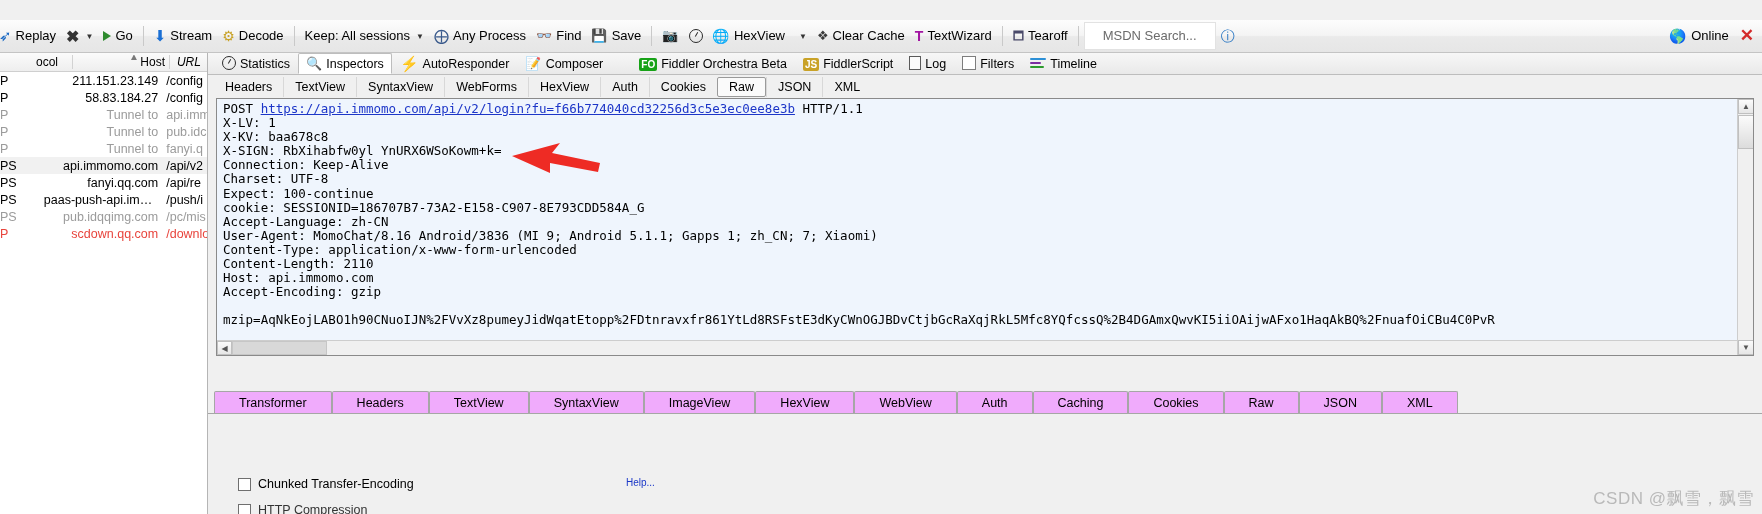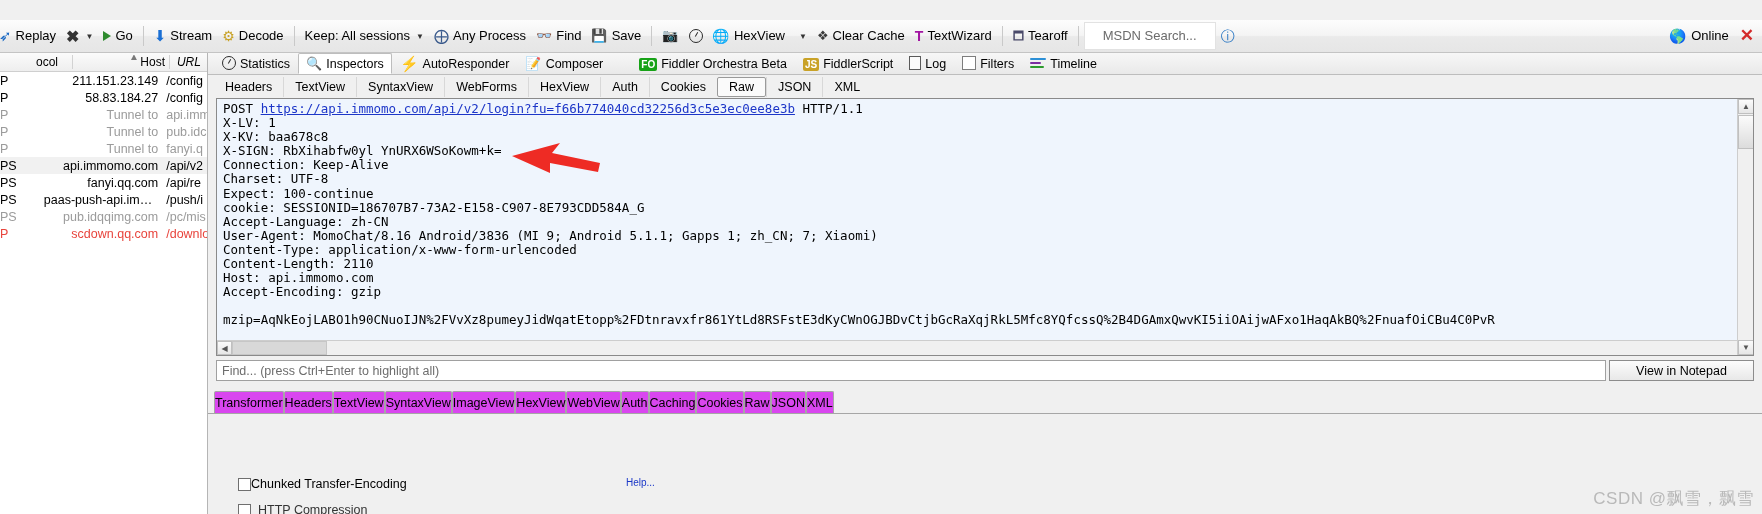--- a/index.html
+++ b/index.html
@@ -153,34 +153,34 @@
     font-size:12.5px; color:#000; cursor:default;
   }
 
   
   .tabstrip3 {
     position:absolute; left:0; top:337px; width:1554px; height:24px;
     display:flex; align-items:flex-end; padding-left:6px; font-size:12.5px; white-space:nowrap;
     border-bottom:1px solid #a6a6a6;
   }
   .tab3 {
-    height:22px; display:flex; align-items:center; padding:0 0;
-    border:1px solid #a6a6a6; border-bottom:none; background:#d946ef;
+    height:22px; display:flex; align-items:center; padding:0 24px;
+    border:1px solid #a6a6a6; border-bottom:none; background:#f0abfc;
     margin-right:0px; border-radius:2px 2px 0 0; cursor:default;
   }
 
   
   .respbody {
     position:absolute; left:8px; top:361px; width:1538px; height:100px;
     background:#f0f0f0;
   }
   .respbody-title {
     position:absolute; left:16px; top:22px; font-size:17px; color:#000;
   }
-  .chk-row { position:absolute; left:22px; top:63px; display:flex; align-items:center; }
+  .chk-row { position:absolute; left:22px; top:63px; display:flex; align-items:center; gap:7px;}
   .chkbox { width:13px; height:13px; border:1px solid #6f6f6f; background:#fff;}
   .helplink { position:absolute; left:410px; top:63px; color:#1a37c8; font-size:10px; cursor:default;}
   .httpcomp { position:absolute; left:22px; top:89px; display:flex; align-items:center; gap:7px; color:#333;}
 
   
   .arrow-svg { position:absolute; left:0; top:0; pointer-events:none; }
 
   
   .watermark {
     position:absolute; right:8px; bottom:4px; color:#b9b9b9; font-size:17px;
@@ -450,26 +450,20 @@
         <div class="vsbtn">▲</div>
         <div class="vsthumb"></div>
         <div class="vsbtn bot">▼</div>
       </div>
       <div class="hscroll">
         <div class="hsbtn">◀</div>
         <div class="hsthumb"></div>
       </div>
     </div>
 
-    <div class="findbar">
-      <div class="findinput">
-        <span>Find... (press Ctrl+Enter to highlight all)</span>
-      </div>
-      <div class="notepadbtn">View in Notepad</div>
-    </div>
 
     <div class="tabstrip3" id="response-tabs">
         <div class="tab3">Transformer</div>
         <div class="tab3">Headers</div>
         <div class="tab3">TextView</div>
         <div class="tab3">SyntaxView</div>
         <div class="tab3">ImageView</div>
         <div class="tab3">HexView</div>
         <div class="tab3">WebView</div>
         <div class="tab3">Auth</div>

